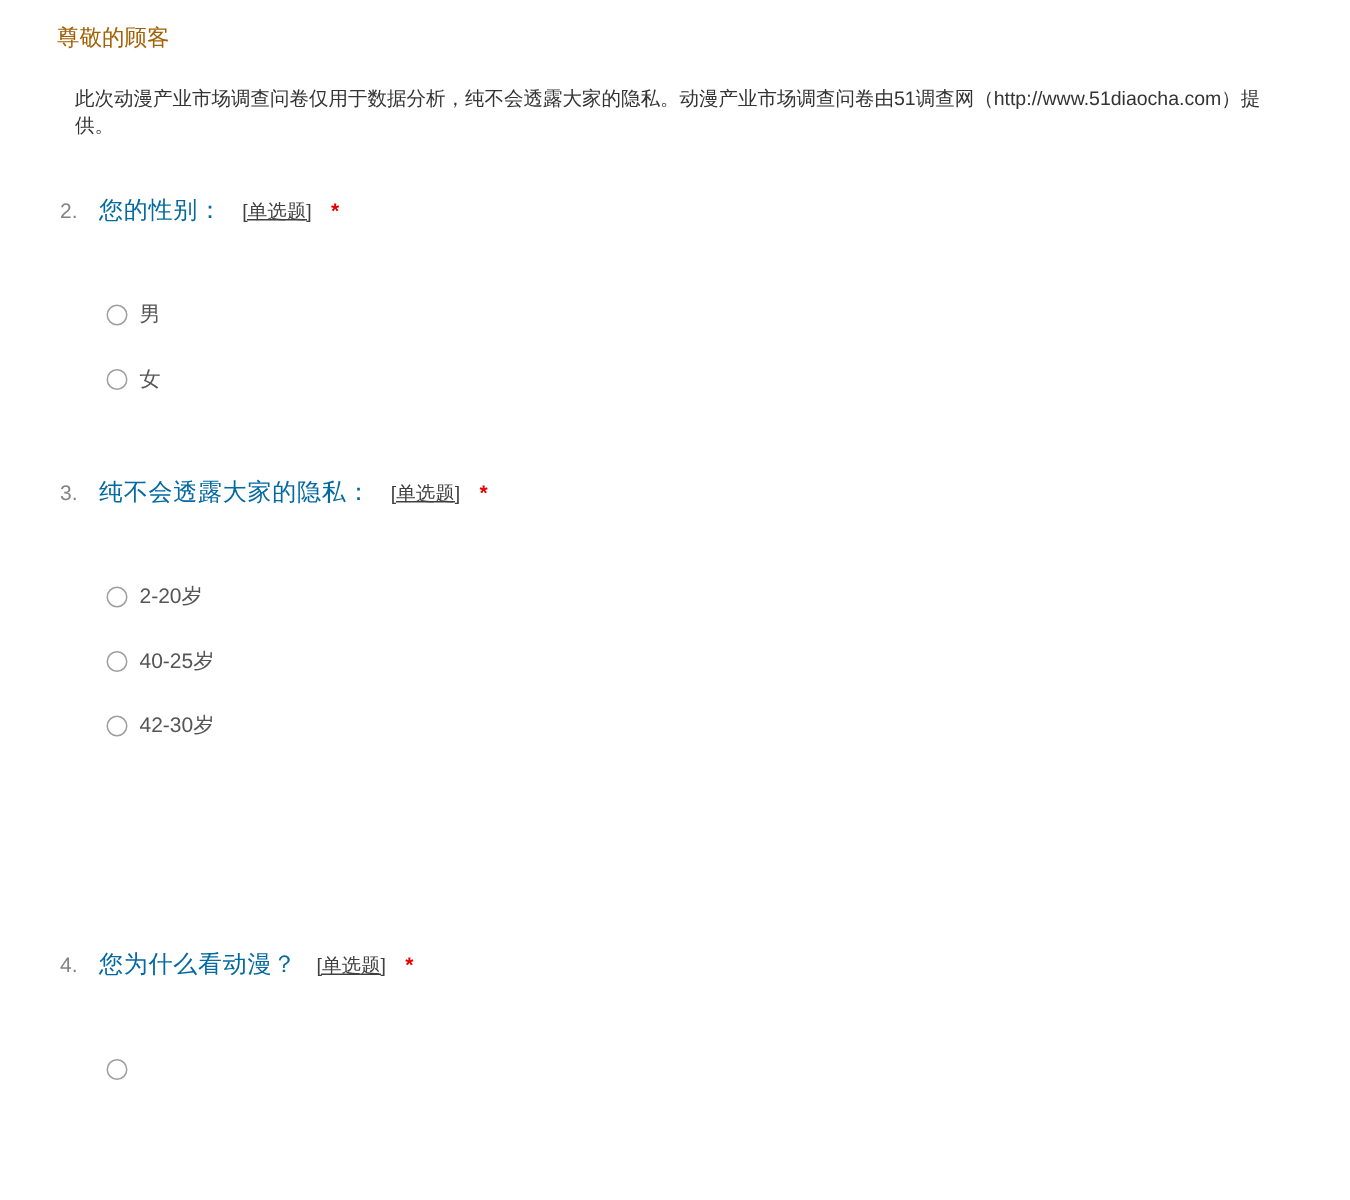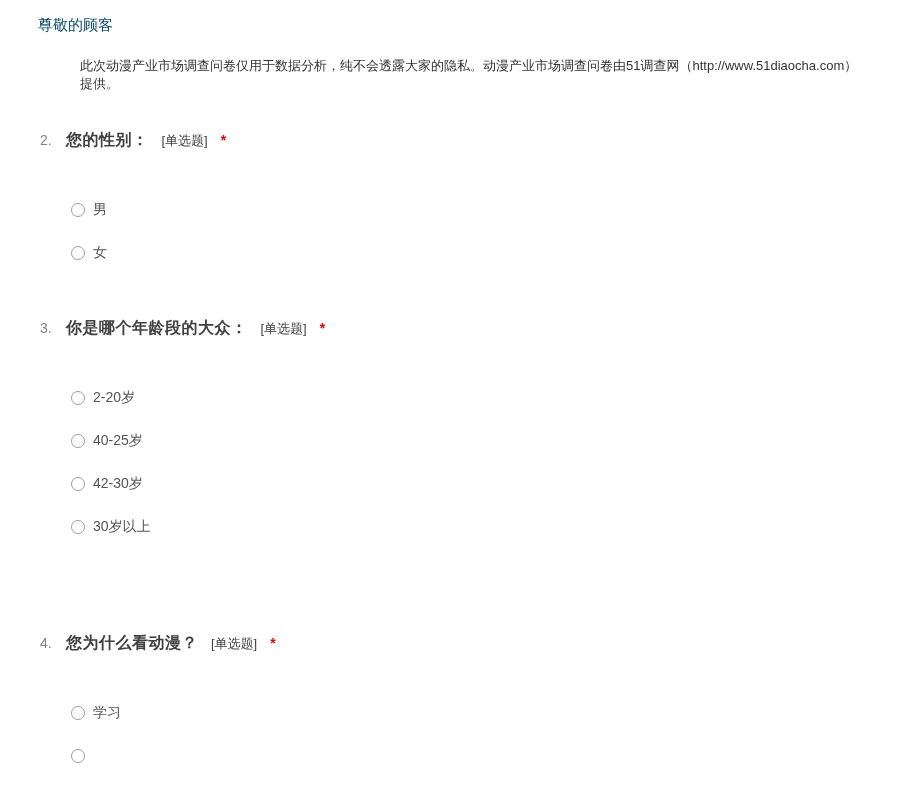--- a/index.html
+++ b/index.html
@@ -6,35 +6,35 @@
   html, body {
     width: 900px; height: 800px;
     overflow: hidden;
     background: #ffffff;
     font-family: "Liberation Sans", "DejaVu Sans", sans-serif;
   }
   .page { position: relative; width: 900px; height: 800px; background: #ffffff; }
 
   .intro-title {
     position: absolute; left: 38px; top: 16px;
-    font-size: 15px; color: #0c4a6e;
+    font-size: 15px; color: #a16207;
   }
   .intro-desc {
     position: absolute; left: 50px; top: 57px; right: 40px;
-    font-size: 13px; color: #333333; line-height: 18px; margin-left: 30px;
+    font-size: 13px; color: #333333; line-height: 18px;
   }
 
   .q { position: absolute; left: 0; right: 0; }
   .q-header {
     display: flex; align-items: baseline;
     padding-left: 40px;
   }
   .q-num { color: #828282; font-size: 14px; width: 26px; flex: 0 0 26px; }
-  .q-title { font-weight: bold; font-size: 16px; color: #404040; letter-spacing: 0.5px; }
-  .q-type { margin-left: 13px; font-size: 13px; color: #404040; }
+  .q-title { font-weight: normal; font-size: 16px; color: #0369a1; letter-spacing: 0.5px; }
+  .q-type { margin-left: 13px; font-size: 13px; color: #404040; text-decoration: underline; }
   .q-req { margin-left: 13px; font-size: 14px; color: #e60000; font-weight: bold; }
 
   .options { margin-top: 37px; }
   .option {
     height: 43px;
     display: flex; align-items: center;
     padding-left: 71px;
     cursor: pointer;
   }
   .radio {
@@ -73,56 +73,48 @@
       <label class="option">
         <span class="radio"></span>
         <span class="opt-label">女</span>
       </label>
     </div>
   </section>
 
   <section class="q q3">
     <div class="q-header">
       <span class="q-num">3.</span>
-      <span class="q-title">你是哪个年龄段的大众：</span>
+      <span class="q-title">纯不会透露大家的隐私：</span>
       <span class="q-type">[单选题]</span>
       <span class="q-req">*</span>
     </div>
     <div class="options">
       <label class="option">
         <span class="radio"></span>
         <span class="opt-label">2-20岁</span>
       </label>
       <label class="option">
         <span class="radio"></span>
         <span class="opt-label">40-25岁</span>
       </label>
       <label class="option">
         <span class="radio"></span>
         <span class="opt-label">42-30岁</span>
       </label>
-      <label class="option">
-        <span class="radio"></span>
-        <span class="opt-label">30岁以上</span>
-      </label>
     </div>
   </section>
 
   <section class="q q4">
     <div class="q-header">
       <span class="q-num">4.</span>
       <span class="q-title">您为什么看动漫？</span>
       <span class="q-type">[单选题]</span>
       <span class="q-req">*</span>
     </div>
     <div class="options">
       <label class="option">
         <span class="radio"></span>
-        <span class="opt-label">学习</span>
-      </label>
-      <label class="option">
-        <span class="radio"></span>
         <span class="opt-label"></span>
       </label>
     </div>
   </section>
 
 </div>
 
 </body></html>

